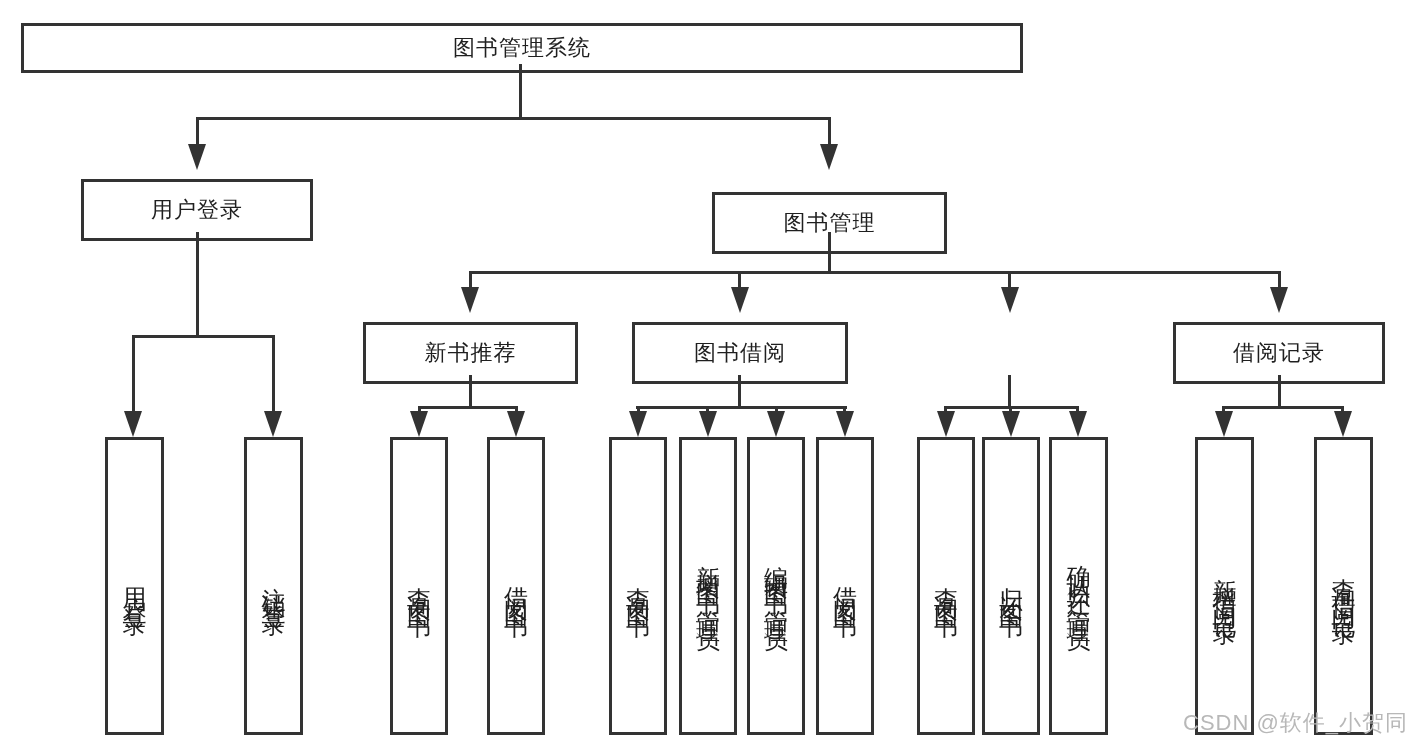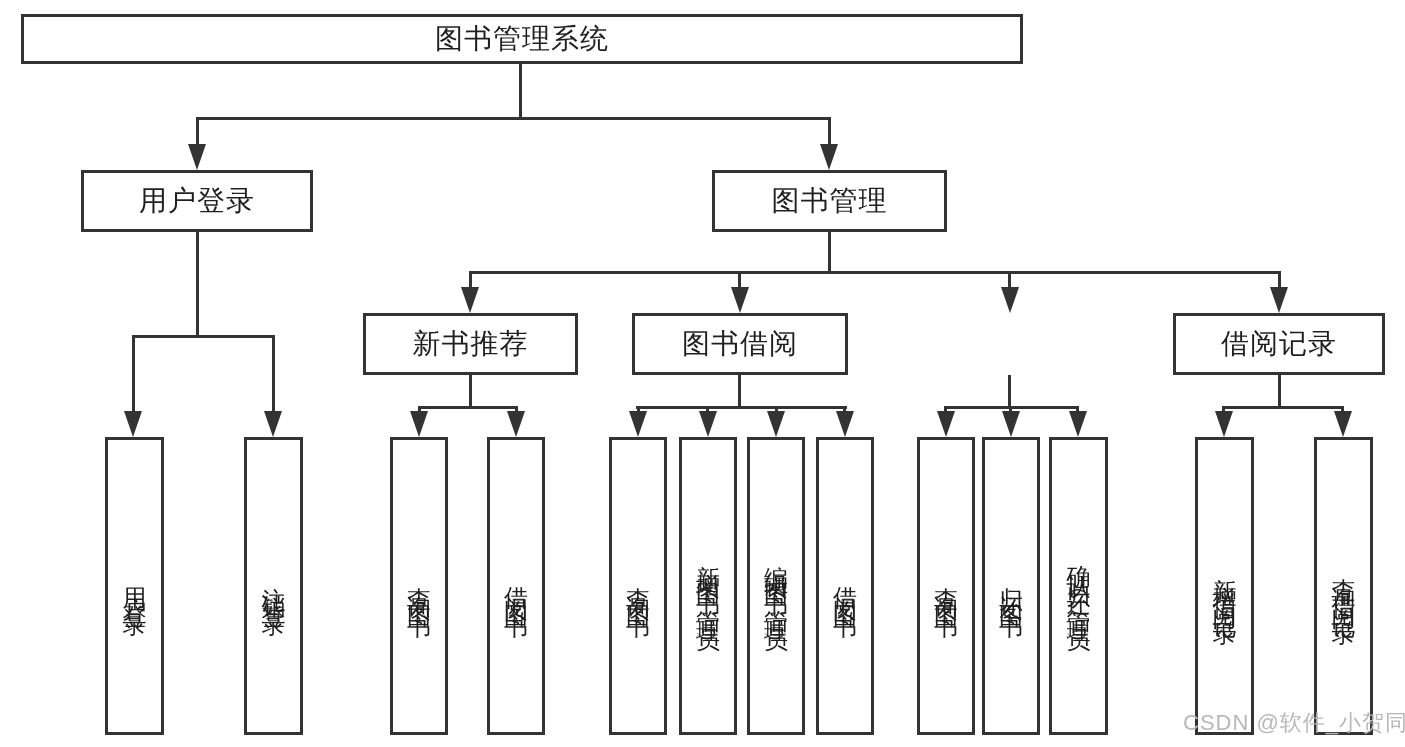--- a/index.html
+++ b/index.html
@@ -14,21 +14,21 @@
   }
   .box {
     position: absolute;
     box-sizing: border-box;
     border: 3px solid var(--line, #333333);
     background: #ffffff;
     display: flex;
     align-items: center;
     justify-content: center;
   }
-  .hbox { font-size: 28px; letter-spacing: 1px; }
+  .hbox { font-size: 22px; letter-spacing: 1px; margin-top: 9px; }
   .vbox {
     writing-mode: vertical-rl;
     text-orientation: mixed;
     font-size: 24px;
     letter-spacing: 9px;
     line-height: 1;
   }
   .line { position: absolute; background: var(--line, #333333); }
   .arrowhead {
     position: absolute;
@@ -55,21 +55,21 @@
   <div class="box hbox" style="left:21px; top:14px; width:1002px; height:50px">图书管理系统</div>
 
   <div class="line" style="left:519px; top:64px;  width:3px;   height:56px"></div>
   <div class="line" style="left:196px; top:117px; width:635px; height:3px"></div>
   <div class="line" style="left:196px; top:117px; width:3px;   height:33px"></div>
   <div class="arrowhead" style="left:188px; top:144px"></div>
   <div class="line" style="left:828px; top:117px; width:3px;   height:33px"></div>
   <div class="arrowhead" style="left:820px; top:144px"></div>
 
   <div class="box hbox" style="left:81px;  top:170px; width:232px; height:62px">用户登录</div>
-  <div class="box hbox" style="left:712px; top:170px; width:235px; height:62px">图书管理</div>
+  <div class="box hbox" style="left:712px; top:183px; width:235px; height:62px">图书管理</div>
 
   <div class="line" style="left:196px; top:232px; width:3px;   height:106px"></div>
   <div class="line" style="left:132px; top:335px; width:143px; height:3px"></div>
   <div class="line" style="left:132px; top:335px; width:3px;   height:78px"></div>
   <div class="arrowhead" style="left:124px; top:411px"></div>
   <div class="line" style="left:272px; top:335px; width:3px;   height:78px"></div>
   <div class="arrowhead" style="left:264px; top:411px"></div>
 
   <div class="line" style="left:828px; top:232px; width:3px;   height:42px"></div>
   <div class="line" style="left:469px; top:271px; width:812px; height:3px"></div>

